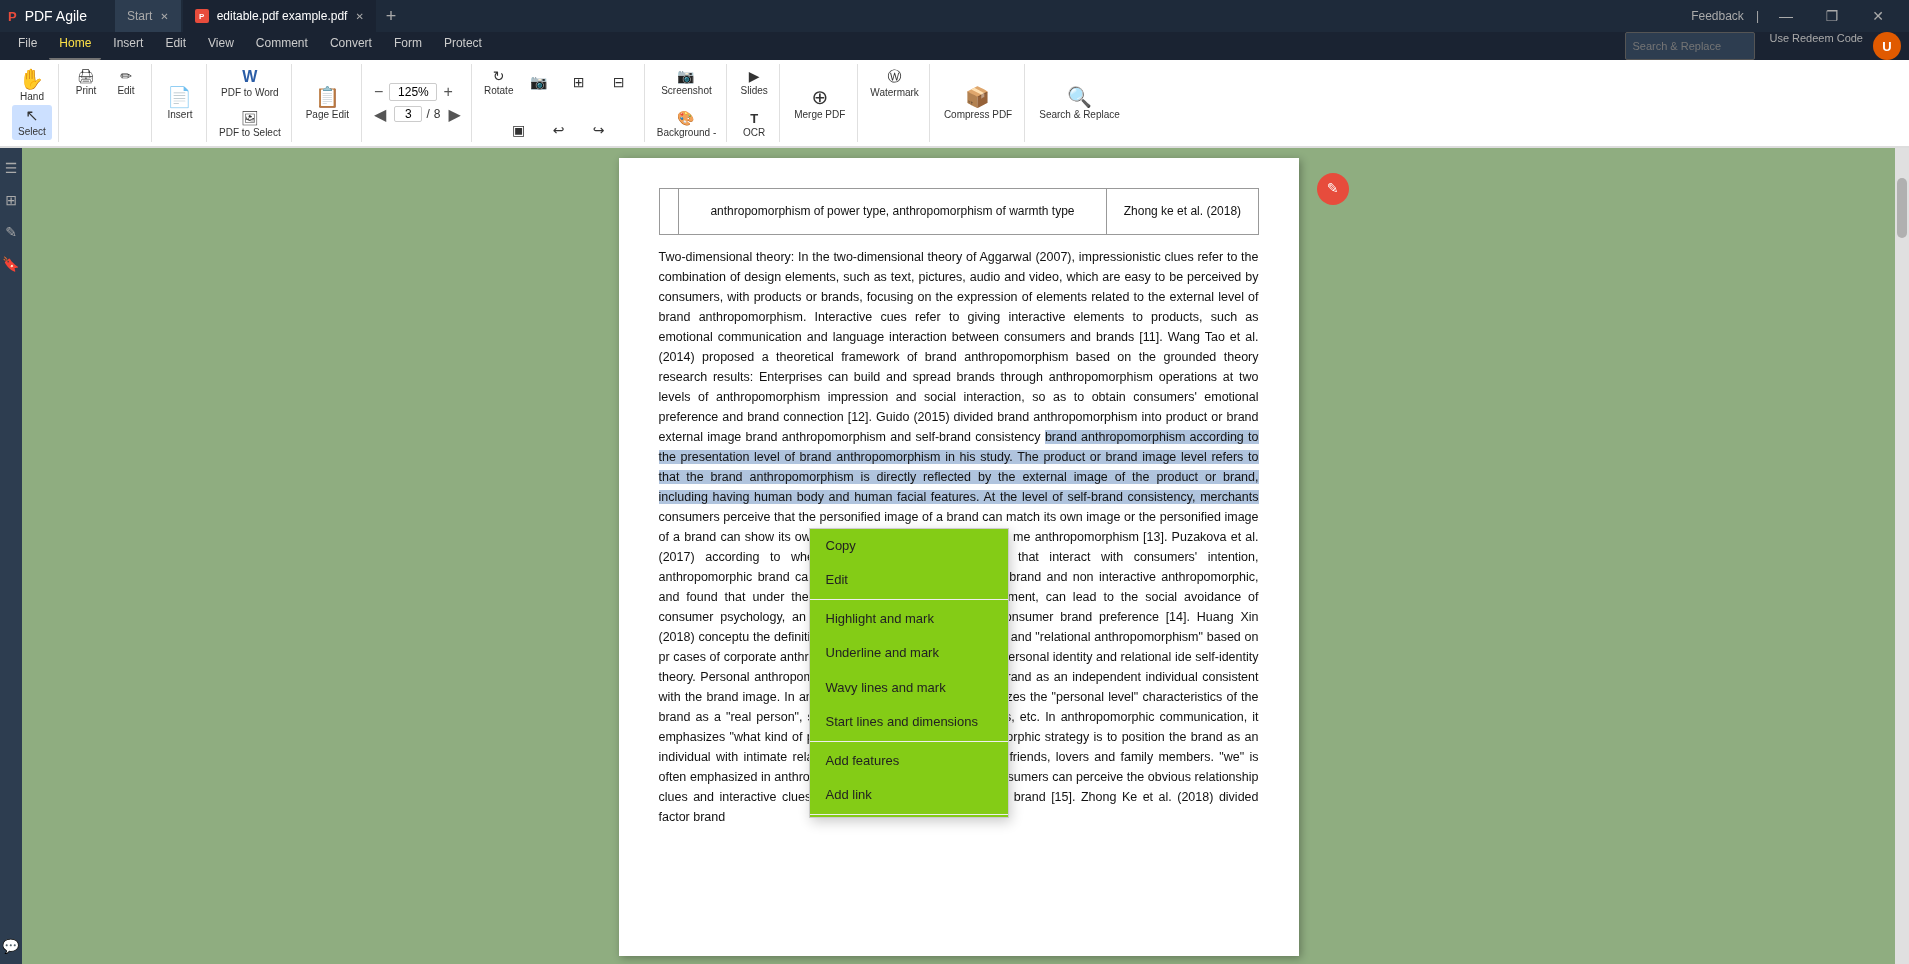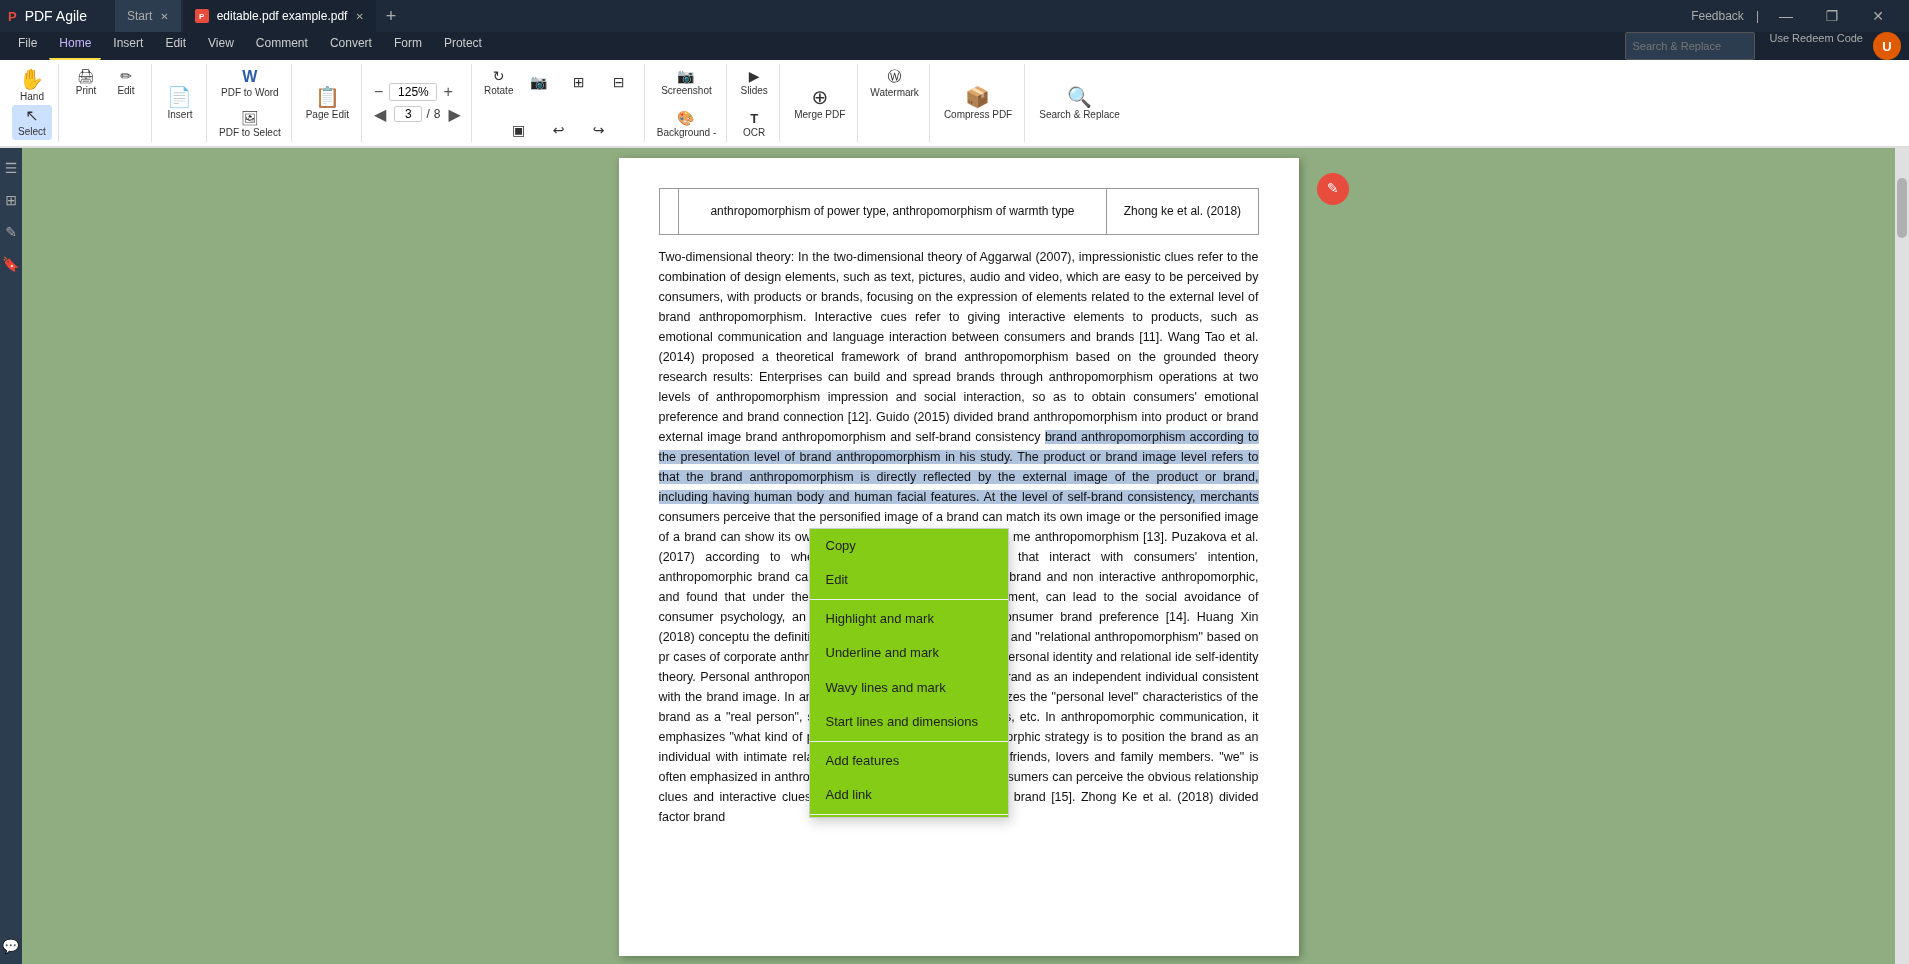--- a/index.html
+++ b/index.html
@@ -22,21 +22,21 @@
     .titlebar-right .feedback-btn { color: #aaa; cursor: pointer; }
     .win-btns { display: flex; gap: 0; }
     .win-btn { width: 46px; height: 32px; display: flex; align-items: center; justify-content: center; cursor: pointer; color: #aaa; font-size: 14px; }
 
     
     #menubar {
       display: flex; height: 28px;
       background: #1a2332; color: #ccc; padding: 0 8px; gap: 2px;
     }
     .menu-item { padding: 4px 10px; cursor: pointer; font-size: 12px; color: #ccc; border-radius: 2px; }
-    .menu-item.active { color: #c4b5fd; border-bottom: 2px solid #fde047; }
+    .menu-item.active { color: #fde047; border-bottom: 2px solid #737373; }
 
     
     #ribbon {
       background: #f5f5f5; border-bottom: 1px solid #ddd;
       display: flex; flex-direction: column;
     }
 
     .ribbon-content {
       display: flex; align-items: stretch; background: #fff;
       border-bottom: 1px solid #ddd; padding: 4px 6px; gap: 2px; min-height: 78px;

